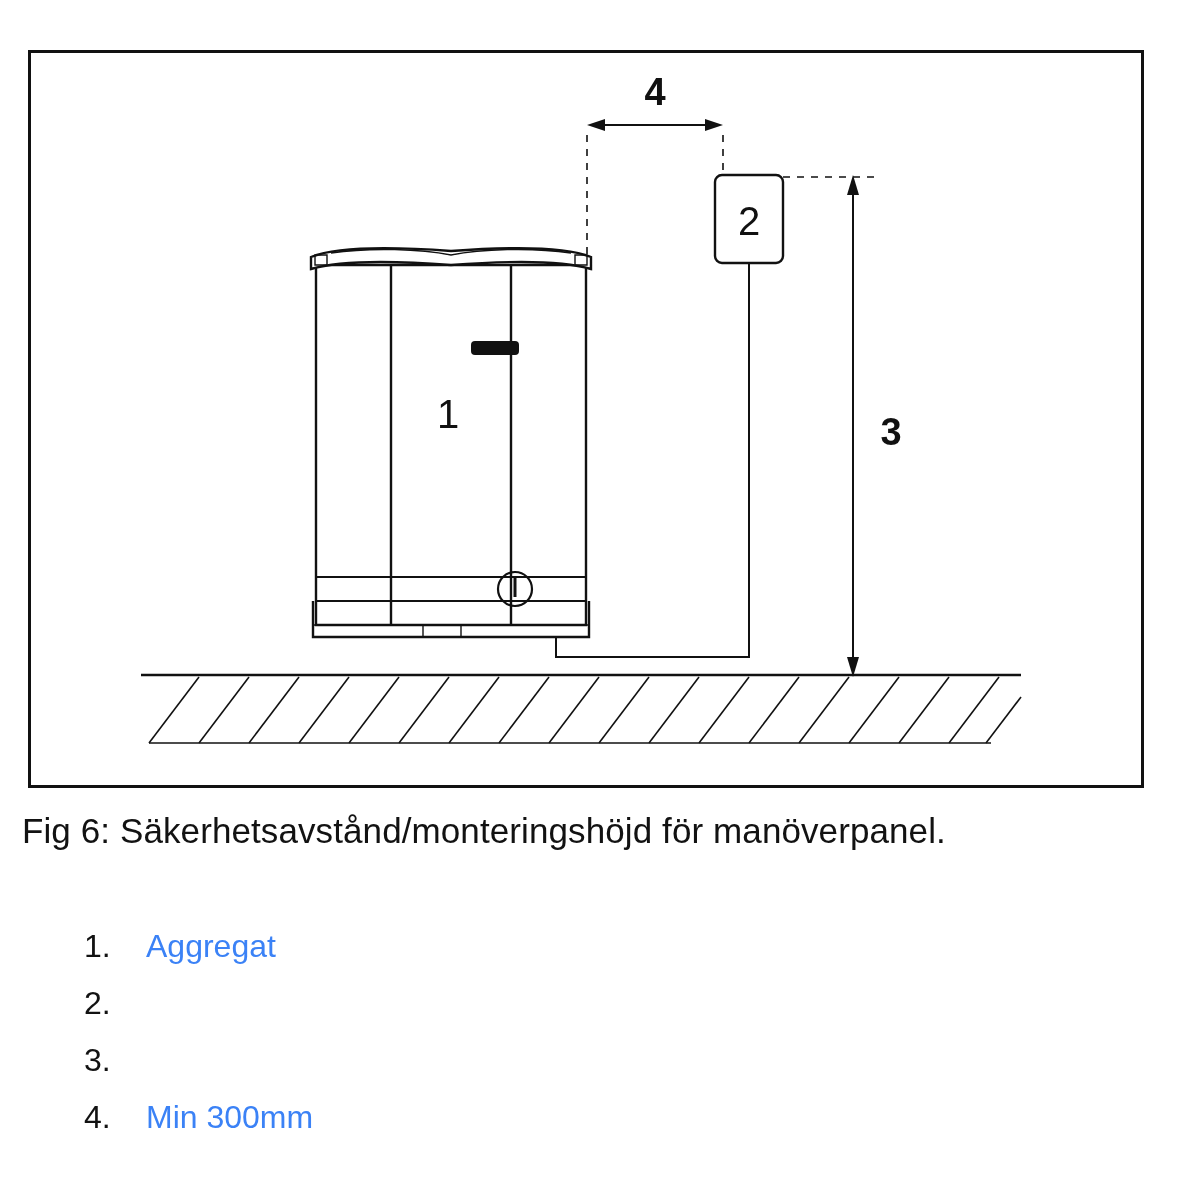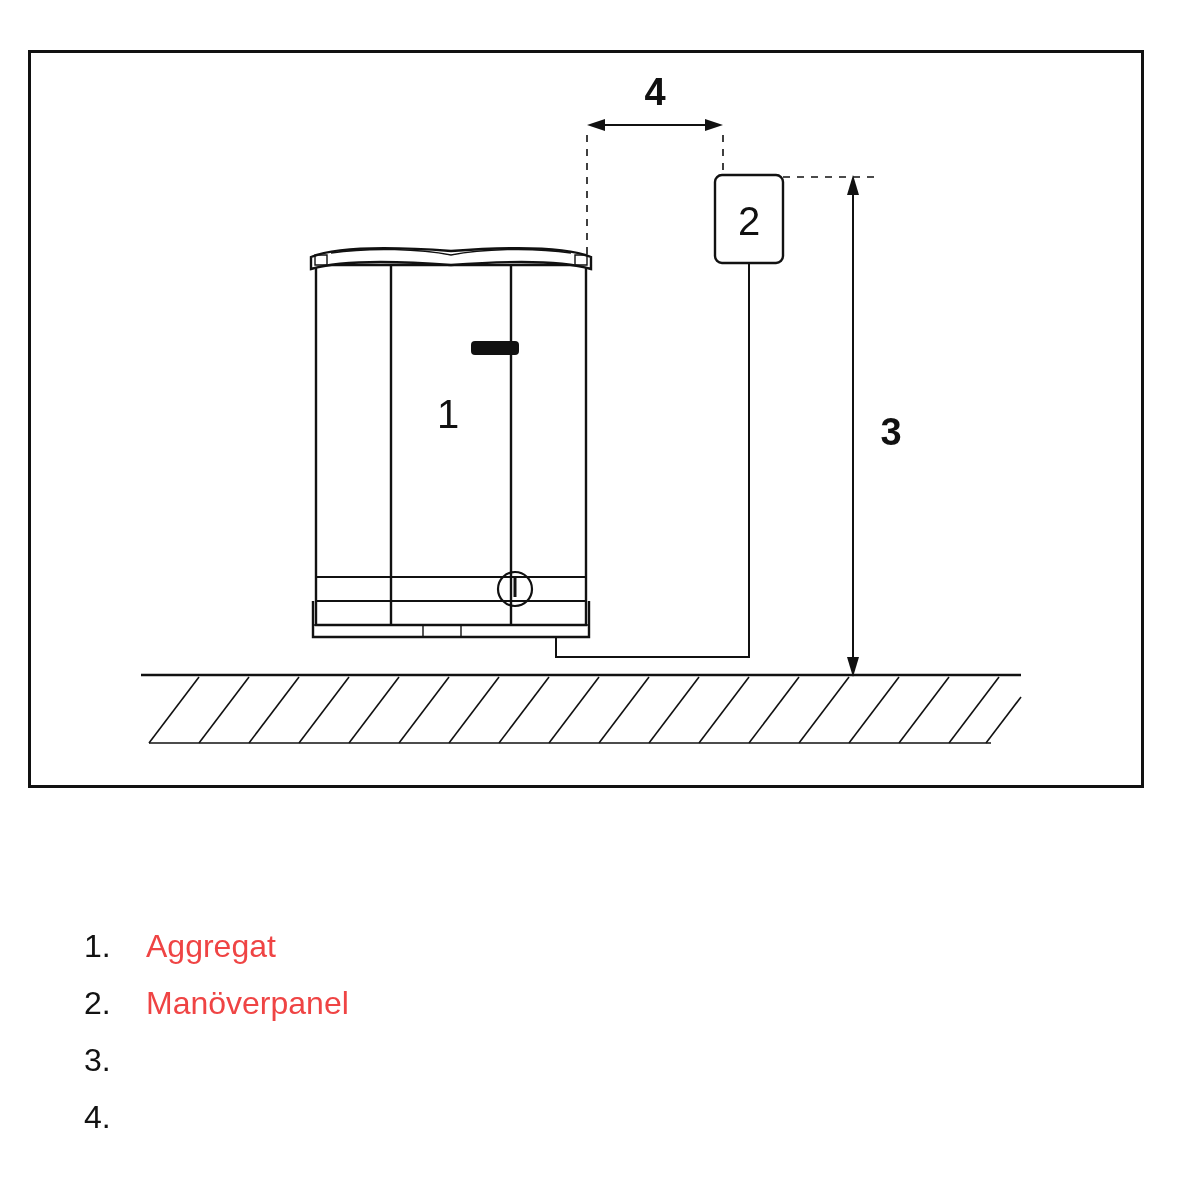--- a/index.html
+++ b/index.html
@@ -71,21 +71,21 @@
   .legend-num {
     width: 76px;
     font-size: 32px;
     color: #121212;
     text-align: left;
     padding-left: 14px;
     box-sizing: border-box;
   }
   .legend-label {
     font-size: 32px;
-    color: #ef4444;
+    color: #3b82f6;
     white-space: nowrap;
   }
 </style>
 </head>
 <body>
 
 <div class="page">
 
   <div class="figure-frame">
     <div class="figure-canvas">
@@ -179,31 +179,32 @@
 
           <polygon points="822,122 816,142 828,142" fill="#111" stroke="none"></polygon>
           <polygon points="822,624 816,604 828,604" fill="#111" stroke="none"></polygon>
         </g>
         <text x="860" y="392" font-family="Liberation Sans, sans-serif" font-size="38" fill="#111" text-anchor="middle" font-weight="bold">3</text>
 
       </svg>
     </div>
   </div>
 
+  <div class="caption">Fig 6: Säkerhetsavstånd/monteringshöjd för manöverpanel.</div>
 
   <div class="legend">
     <div class="legend-row">
       <div class="legend-num">1.</div>
       <div class="legend-label">Aggregat</div>
     </div>
     <div class="legend-row">
       <div class="legend-num">2.</div>
-      <div class="legend-label">Manöverpanel</div>
     </div>
     <div class="legend-row">
       <div class="legend-num">3.</div>
     </div>
     <div class="legend-row">
       <div class="legend-num">4.</div>
+      <div class="legend-label">Min 300mm</div>
     </div>
   </div>
 
 </div>
 
 </body></html>

